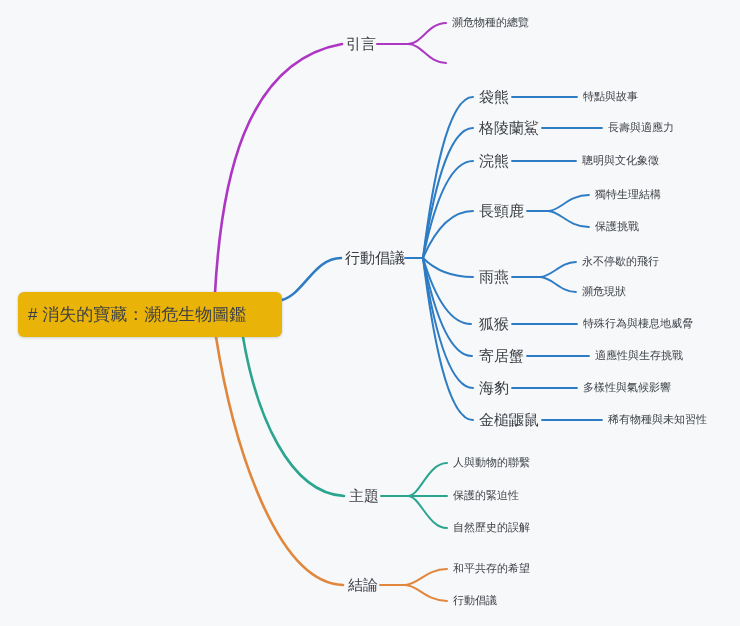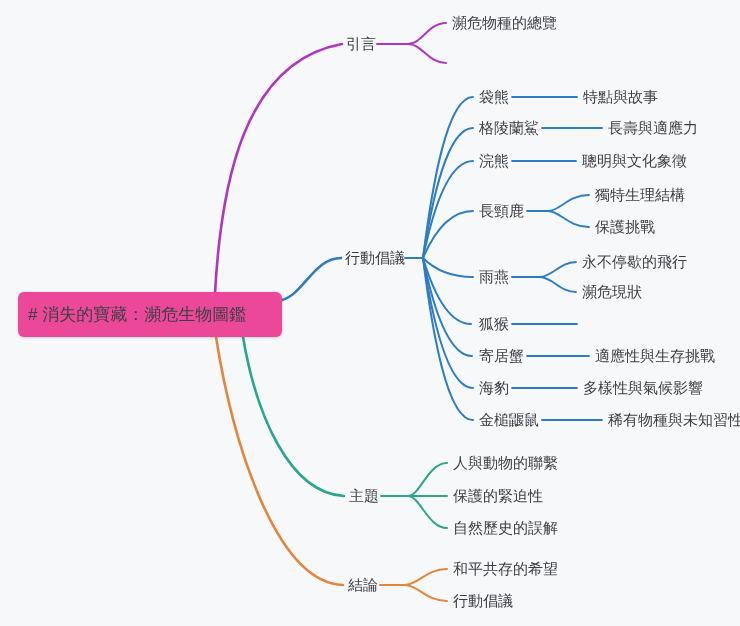--- a/index.html
+++ b/index.html
@@ -25,26 +25,26 @@
   .lbl{
     position:absolute;
     transform:translateY(-50%);
     white-space:nowrap;
     color:var(--text,#3b3f45);
     cursor:pointer;
     line-height:1.2;
   }
   .l1{font-size:15px;}
   .l2{font-size:15px;}
-  .leaf{font-size:15px;}
+  .leaf{font-size:11px;}
   .root-box{
     position:absolute;
     left:18px;top:292px;
     width:264px;height:45px;
-    background:#ec4899;
+    background:#eab308;
     border-radius:6px;
     box-shadow:0 1px 3px rgba(60,64,67,.18), 0 0 0 1px rgba(60,64,67,.04);
     display:flex;align-items:center;
     padding:0 10px;
     box-sizing:border-box;
     cursor:pointer;
   }
   .root-box span{
     font-size:17px;
     color:var(--text,#3b3f45);
@@ -129,20 +129,21 @@
   <span class="lbl l2" style="left:479px;top:388px">海豹</span>
   <span class="lbl l2" style="left:479px;top:420px">金槌鼴鼠</span>
 
   <span class="lbl leaf" style="left:583px;top:97px">特點與故事</span>
   <span class="lbl leaf" style="left:608px;top:128px">長壽與適應力</span>
   <span class="lbl leaf" style="left:582px;top:161px">聰明與文化象徵</span>
   <span class="lbl leaf" style="left:595px;top:195px">獨特生理結構</span>
   <span class="lbl leaf" style="left:595px;top:227px">保護挑戰</span>
   <span class="lbl leaf" style="left:582px;top:262px">永不停歇的飛行</span>
   <span class="lbl leaf" style="left:582px;top:292px">瀕危現狀</span>
+  <span class="lbl leaf" style="left:583px;top:324px">特殊行為與棲息地威脅</span>
   <span class="lbl leaf" style="left:595px;top:356px">適應性與生存挑戰</span>
   <span class="lbl leaf" style="left:583px;top:388px">多樣性與氣候影響</span>
   <span class="lbl leaf" style="left:608px;top:420px">稀有物種與未知習性</span>
 
   <span class="lbl leaf" style="left:453px;top:463px">人與動物的聯繫</span>
   <span class="lbl leaf" style="left:453px;top:496px">保護的緊迫性</span>
   <span class="lbl leaf" style="left:453px;top:528px">自然歷史的誤解</span>
 
   <span class="lbl leaf" style="left:453px;top:569px">和平共存的希望</span>
   <span class="lbl leaf" style="left:453px;top:601px">行動倡議</span>

